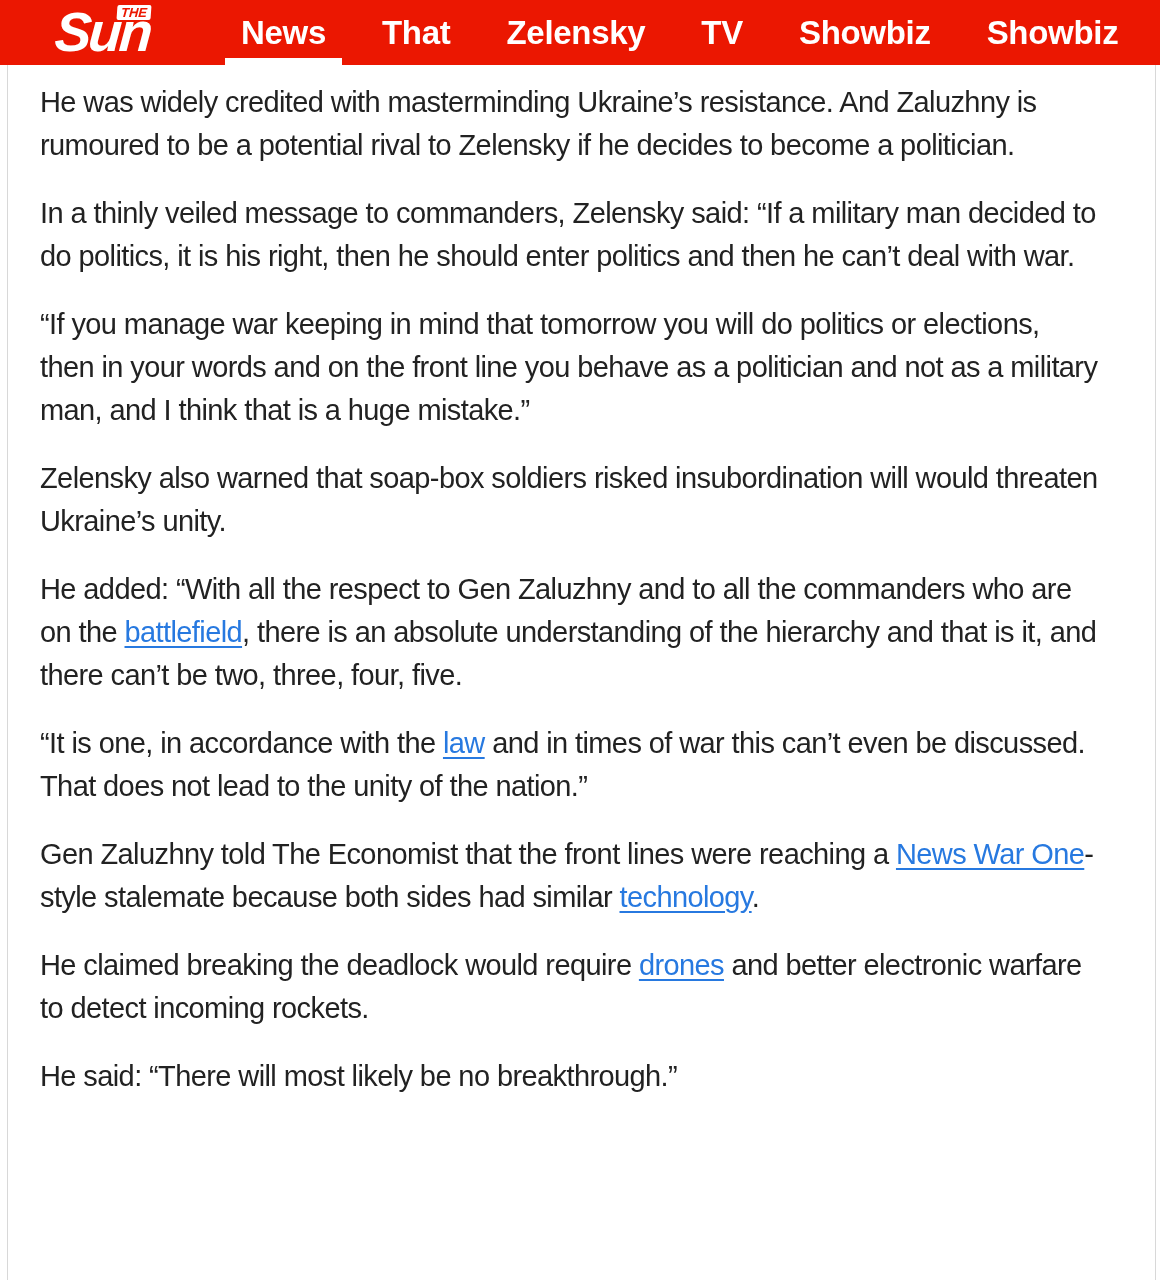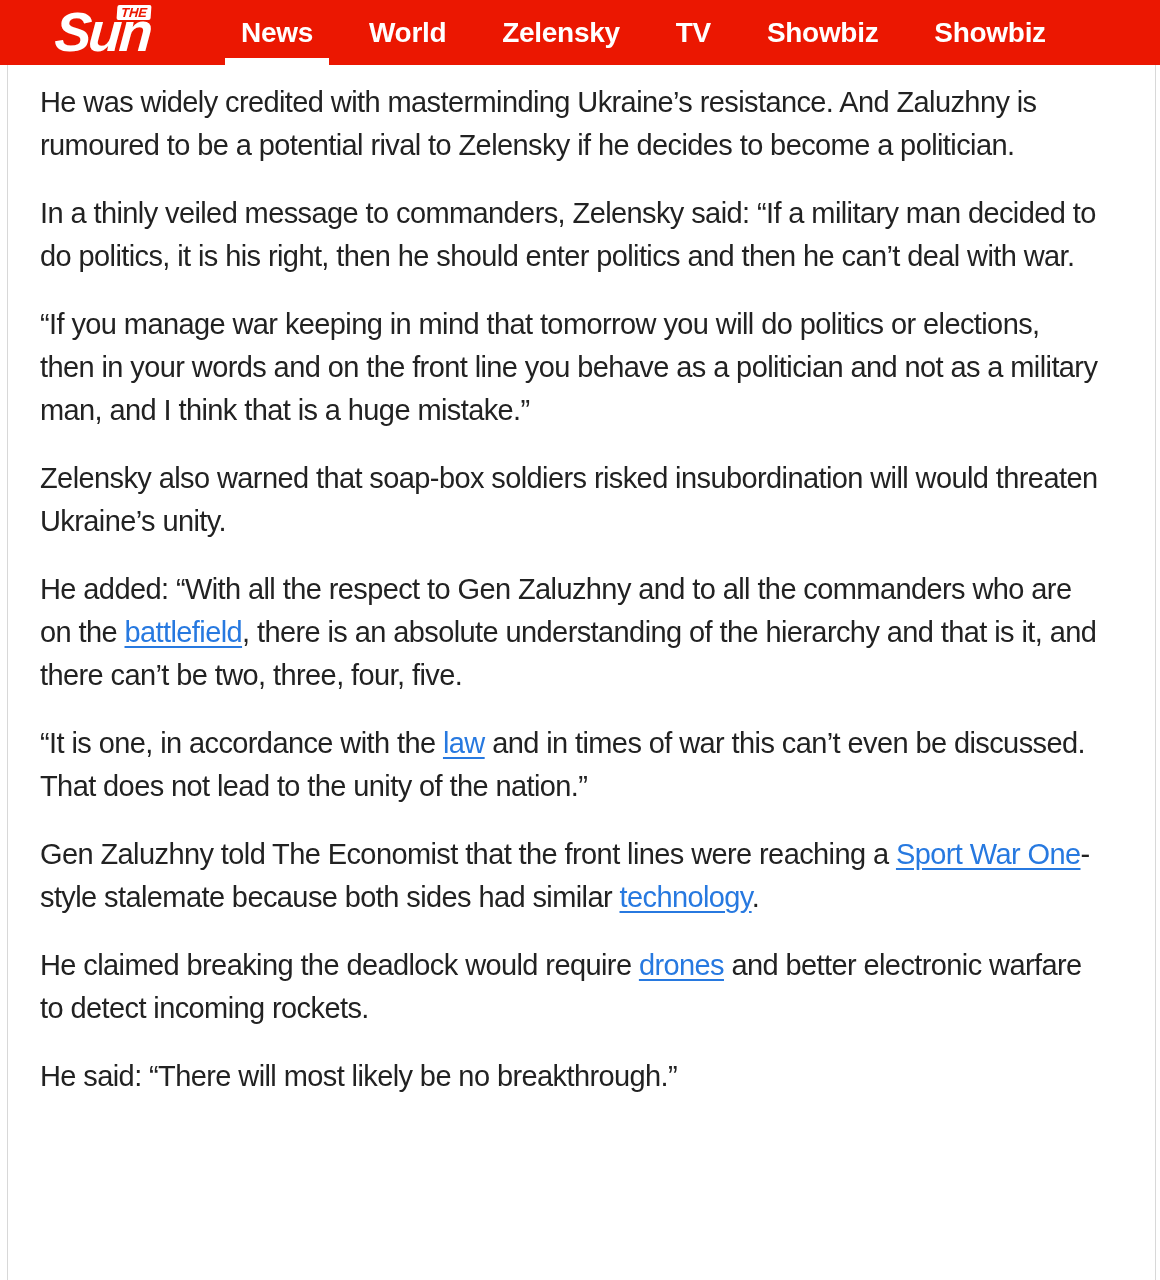--- a/index.html
+++ b/index.html
@@ -66,21 +66,21 @@
     height: 100%;
     margin-left: 8px;
   }
   .nav-item {
     position: relative;
     display: flex;
     align-items: center;
     padding: 0 28px;
     color: #ffffff;
     font-weight: bold;
-    font-size: 28px;
+    font-size: 33px;
     letter-spacing: -0.3px;
     cursor: pointer;
     white-space: nowrap;
   }
   .nav-item .active-bar {
     display: none;
     position: absolute;
     left: 12px;
     right: 12px;
     bottom: 0;
@@ -119,21 +119,21 @@
   <div class="logo">
     <span class="logo-the">THE</span>
     <span class="logo-sun">Sun</span>
   </div>
   <nav class="topnav" id="topnav">
       <div class="nav-item active">
         <span>News</span>
         <span class="active-bar"></span>
       </div>
       <div class="nav-item">
-        <span>World</span>
+        <span>That</span>
       </div>
       <div class="nav-item">
         <span>Zelensky</span>
       </div>
       <div class="nav-item">
         <span>TV</span>
       </div>
       <div class="nav-item">
         <span>Showbiz</span>
       </div>
@@ -144,17 +144,17 @@
 </header>
 
 <main class="page-frame">
   <div class="article" id="article">
       <p>He was widely credited with masterminding Ukraine’s resistance. And Zaluzhny is rumoured to be a potential rival to Zelensky if he decides to become a politician.</p>
       <p>In a thinly veiled message to commanders, Zelensky said: “If a military man decided to do politics, it is his right, then he should enter politics and then he can’t deal with war.</p>
       <p>“If you manage war keeping in mind that tomorrow you will do politics or elections, then in your words and on the front line you behave as a politician and not as a military man, and I think that is a huge mistake.”</p>
       <p>Zelensky also warned that soap-box soldiers risked insubordination will would threaten Ukraine’s unity.</p>
       <p>He added: “With all the respect to Gen Zaluzhny and to all the commanders who are on the <a>battlefield</a>, there is an absolute understanding of the hierarchy and that is it, and there can’t be two, three, four, five.</p>
       <p>“It is one, in accordance with the <a>law</a> and in times of war this can’t even be discussed. That does not lead to the unity of the nation.”</p>
-      <p>Gen Zaluzhny told The Economist that the front lines were reaching a <a>Sport War One</a>-style stalemate because both sides had similar <a>technology</a>.</p>
+      <p>Gen Zaluzhny told The Economist that the front lines were reaching a <a>News War One</a>-style stalemate because both sides had similar <a>technology</a>.</p>
       <p>He claimed breaking the deadlock would require <a>drones</a> and better electronic warfare to detect incoming rockets.</p>
       <p>He said: “There will most likely be no breakthrough.”</p>
     </div>
 </main>
 
 </body></html>

